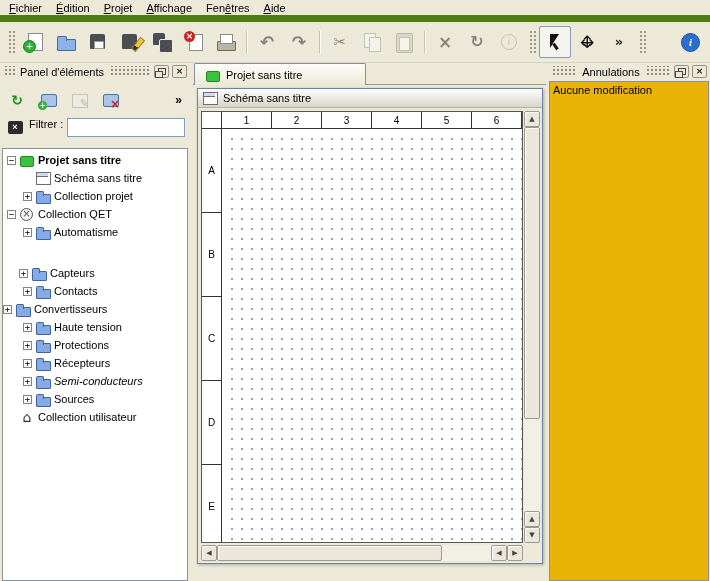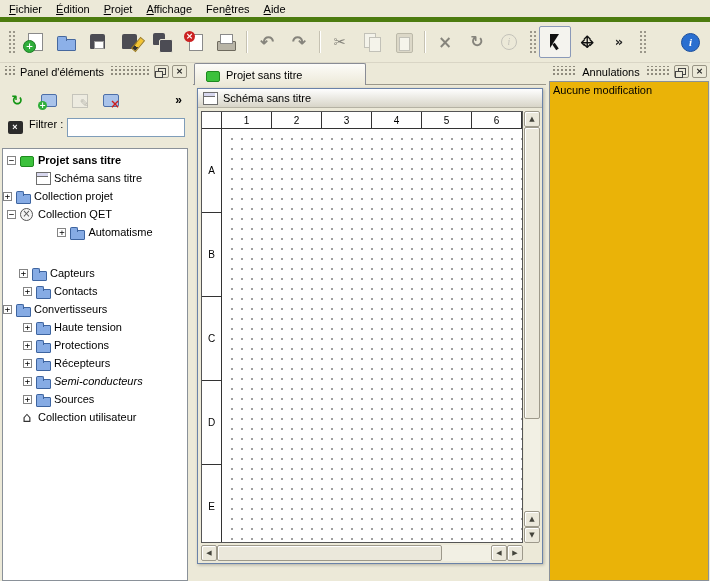--- a/index.html
+++ b/index.html
@@ -2,21 +2,21 @@
 <html><head>
 <meta charset="utf-8">
 <style>
 *{margin:0;padding:0;box-sizing:border-box}
 html,body{width:710px;height:581px}
 body{font-family:"Liberation Sans","DejaVu Sans",sans-serif;font-size:11px;color:#000;background:#ece9d8}
 button{font-family:inherit;font-size:inherit;cursor:default}
 .app{position:relative;width:710px;height:581px;background:#ece9d8;overflow:hidden}
 
 
-.menubar{position:absolute;top:0;left:0;right:0;height:22px;display:flex;align-items:stretch;padding-left:2px;border-bottom:5px solid #4d7c0f}
+.menubar{position:absolute;top:0;left:0;right:0;height:22px;display:flex;align-items:stretch;padding-left:2px;border-bottom:7px solid #4d7c0f}
 .menu-item{display:flex;align-items:center;padding:0 7px}
 .menu-item u{text-decoration:underline}
 
 
 .toolbar{position:absolute;top:22px;left:0;right:0;height:41px;display:flex;align-items:center;padding:0 4px;border-bottom:1px solid #d9d5c5}
 .tbtn{width:32px;height:32px;border:1px solid transparent;background:transparent;display:flex;align-items:center;justify-content:center;position:relative;padding:0}
 .tbtn.checked{border:1px solid #8a99b8;background:#f4f3ee;border-radius:2px}
 .tbtn.disabled .ticon{opacity:.5}
 .ticon{position:relative;width:22px;height:22px;display:block;font-family:"DejaVu Sans",sans-serif;font-size:16px;line-height:22px;text-align:center;color:#222}
 .tsep{width:9px;height:28px;position:relative}
@@ -269,31 +269,31 @@
       <div class="trow bold" style="padding-left: 4px;">
           <span class="exp" data-exp="minus"></span>
           <span class="nicon ic-project"></span>
           <span class="tlabel">Projet sans titre</span>
         </div>
         <div class="trow" style="padding-left: 20px;">
           <span class="exp" data-exp="none"></span>
           <span class="nicon ic-schema"></span>
           <span class="tlabel">Schéma sans titre</span>
         </div>
-        <div class="trow" style="">
+        <div class="trow" style="padding-left: 20px;">
           <span class="exp" data-exp="plus"></span>
           <span class="nicon ic-folder"></span>
           <span class="tlabel">Collection projet</span>
         </div>
         <div class="trow" style="padding-left: 4px;">
           <span class="exp" data-exp="minus"></span>
           <span class="nicon ic-qet"></span>
           <span class="tlabel">Collection QET</span>
         </div>
-        <div class="trow" style="padding-left: 20px; justify-content: center;">
+        <div class="trow" style="padding-left: 20px;">
           <span class="exp" data-exp="plus"></span>
           <span class="nicon ic-folder"></span>
           <span class="tlabel">Automatisme</span>
         </div>
         <div class="trow" style="padding-left: 16px; margin-top: 23px;">
           <span class="exp" data-exp="plus"></span>
           <span class="nicon ic-folder"></span>
           <span class="tlabel">Capteurs</span>
         </div>
         <div class="trow" style="padding-left: 20px;">

